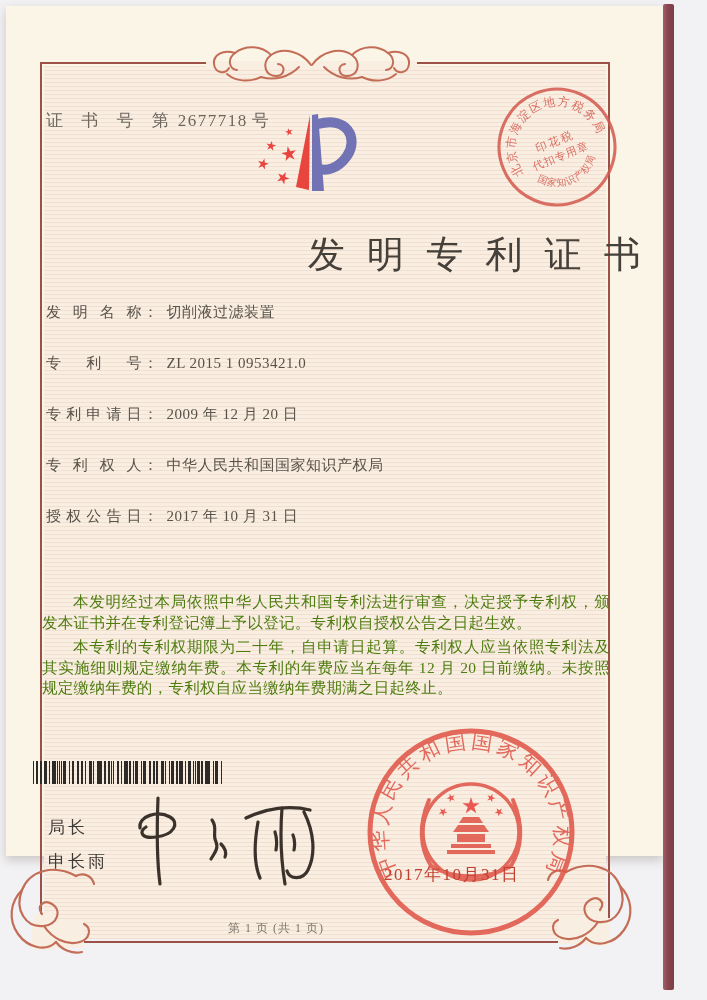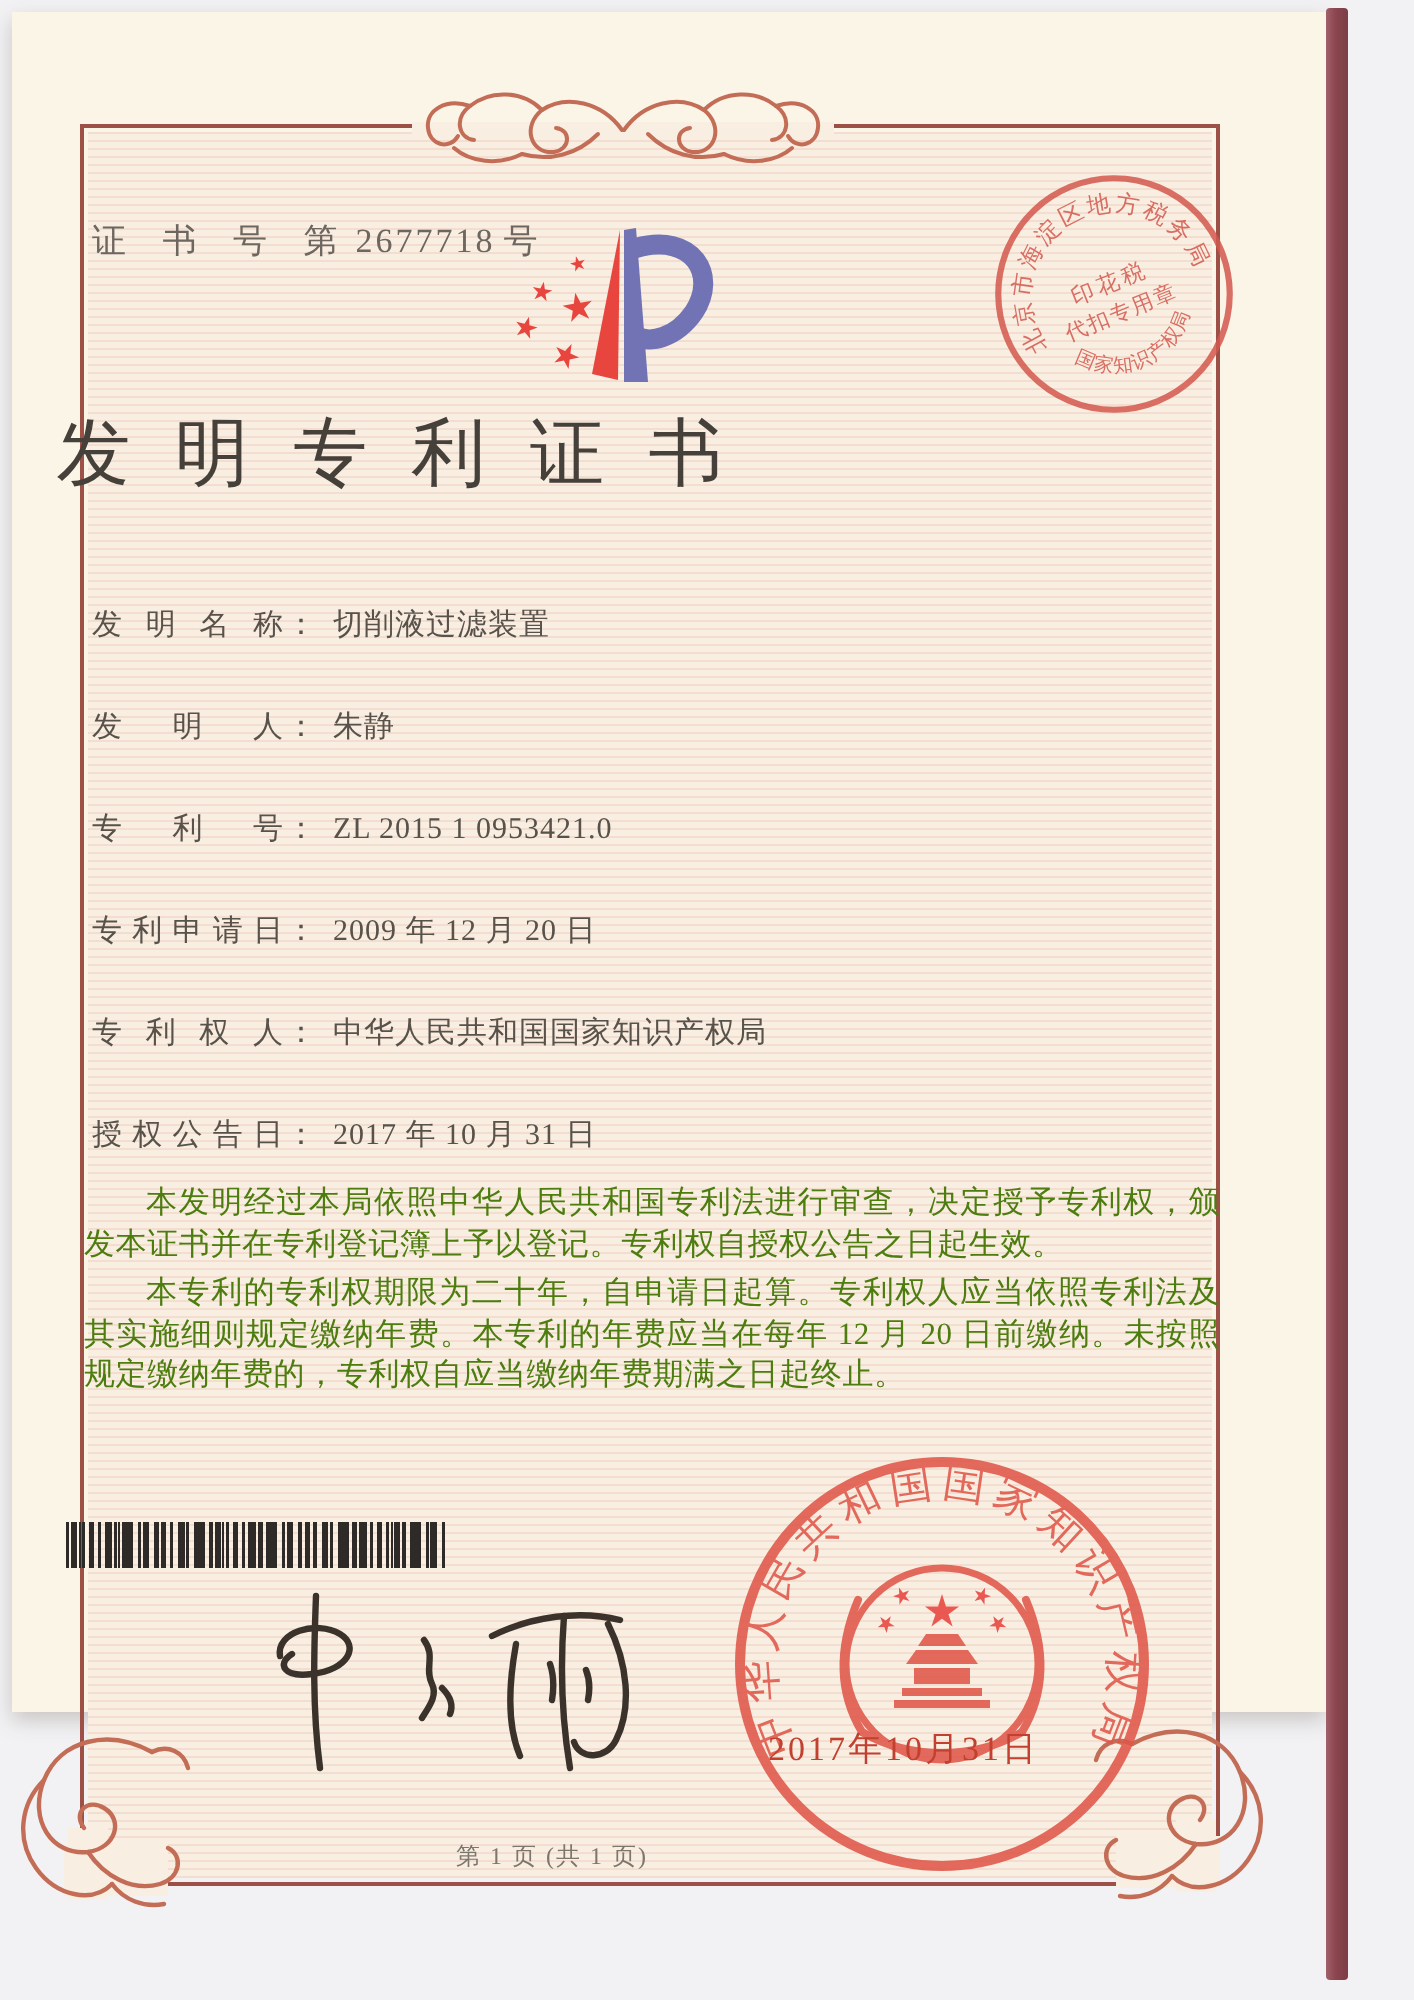--- a/index.html
+++ b/index.html
@@ -29,21 +29,21 @@
   .cert-no { position:absolute; left:40px; top:103px; font-size:17px; color:#6d675f; }
   .cert-no .pre { letter-spacing:7px; }
   .cert-no .num { letter-spacing:1.5px; margin-left:2px; }
   .cert-no .suf { margin-left:4px; }
 
   .logo { position:absolute; left:249px; top:106px; width:107px; height:84px; }
 
   .seal-top { position:absolute; left:489px; top:79px; width:124px; height:124px;
     transform:rotate(-22deg); opacity:.85; }
 
-  .title { position:absolute; left:0; top:196px; width:100%; text-align:left;
+  .title { position:absolute; left:0; top:224px; width:100%; text-align:right;
     font-size:37px; color:#46403a; letter-spacing:.6em; text-indent:.6em; font-weight:500; }
 
   .fields { position:absolute; left:40px; top:297px; }
   .field { height:51px; font-size:15px; color:#58524a; letter-spacing:.5px; white-space:nowrap; }
   .flabel { display:inline-block; width:96px; text-align:justify; text-align-last:justify; }
   .fcolon { display:inline-block; margin:0 8px 0 1px; }
 
   .body-text { position:absolute; left:36px; top:586px; width:568px;
     font-size:15.5px; line-height:20.5px; color:#4d7c0f; letter-spacing:.3px; text-align:justify; }
   .body-text p { text-indent:2em; margin-bottom:4px; }
@@ -152,43 +152,44 @@
       <text x="60" y="73" text-anchor="middle" font-size="10.5" letter-spacing="1" fill="#d4584e">代扣专用章</text>
     </svg>
 
     <div class="title">发明专利证书</div>
 
     <div class="fields">
       <div class="field">
         <span class="flabel">发明名称</span><span class="fcolon">：</span><span class="fvalue">切削液过滤装置</span>
       </div>
       <div class="field">
-        <span class="flabel">发明人</span><span class="fcolon">：</span><span class="fvalue">朱静</span>
-      </div>
-      <div class="field">
         <span class="flabel">专利号</span><span class="fcolon">：</span><span class="fvalue">ZL 2015 1 0953421.0</span>
       </div>
       <div class="field">
         <span class="flabel">专利申请日</span><span class="fcolon">：</span><span class="fvalue">2009 年 12 月 20 日</span>
       </div>
       <div class="field">
         <span class="flabel">专利权人</span><span class="fcolon">：</span><span class="fvalue">中华人民共和国国家知识产权局</span>
       </div>
       <div class="field">
         <span class="flabel">授权公告日</span><span class="fcolon">：</span><span class="fvalue">2017 年 10 月 31 日</span>
       </div>
     </div>
 
     <div class="body-text">
       <p>本发明经过本局依照中华人民共和国专利法进行审查，决定授予专利权，颁发本证书并在专利登记簿上予以登记。专利权自授权公告之日起生效。</p>
       <p>本专利的专利权期限为二十年，自申请日起算。专利权人应当依照专利法及其实施细则规定缴纳年费。本专利的年费应当在每年 12 月 20 日前缴纳。未按照规定缴纳年费的，专利权自应当缴纳年费期满之日起终止。</p>
     </div>
 
     <div class="barcode"></div>
 
+    <div class="director">
+      <div>局长</div>
+      <div>申长雨</div>
+    </div>
 
     <svg class="signature" viewBox="0 0 205 102">
       <g stroke="#3b332b" stroke-width="3.2" fill="none" stroke-linecap="round">
         <path d="M34,8 C33,34 32,64 36,94"></path>
         <path d="M16,38 C14,26 34,20 46,27 C56,33 50,45 32,47 C18,49 14,42 22,37"></path>
         <path d="M88,30 C94,38 88,44 92,52 C95,58 90,64 87,69 M97,54 C101,58 103,62 101,67"></path>
         <path d="M122,28 C142,18 166,15 186,20 M180,22 C190,42 192,64 184,80 C179,90 166,90 163,81"></path>
         <path d="M134,32 C130,54 130,74 136,88 M158,18 C156,44 157,70 161,94 M151,42 C153,48 153,54 152,60 M169,45 C171,50 171,55 170,60"></path>
       </g>
     </svg>

